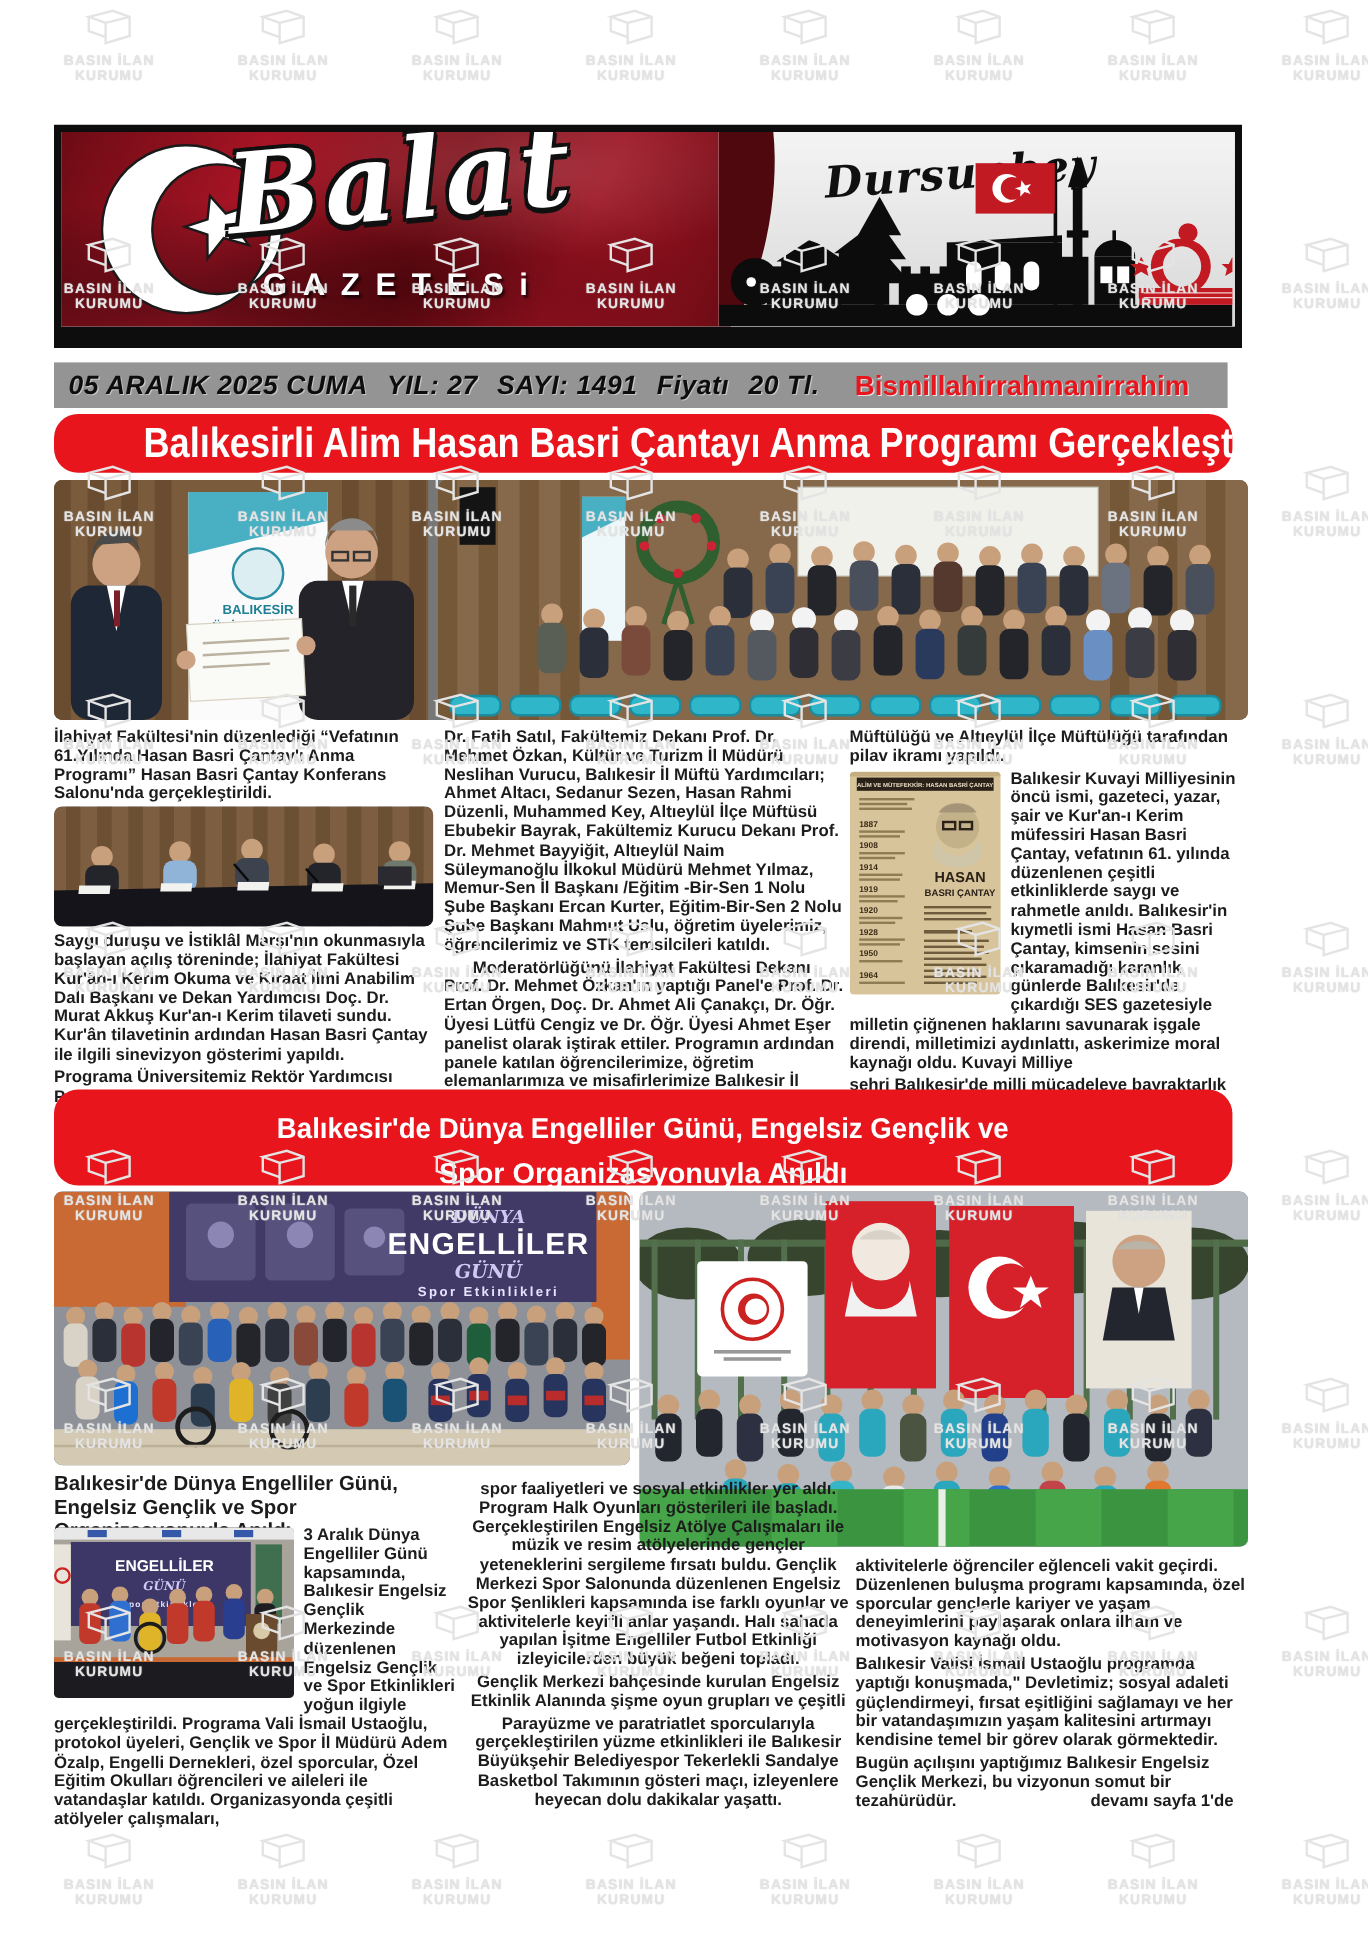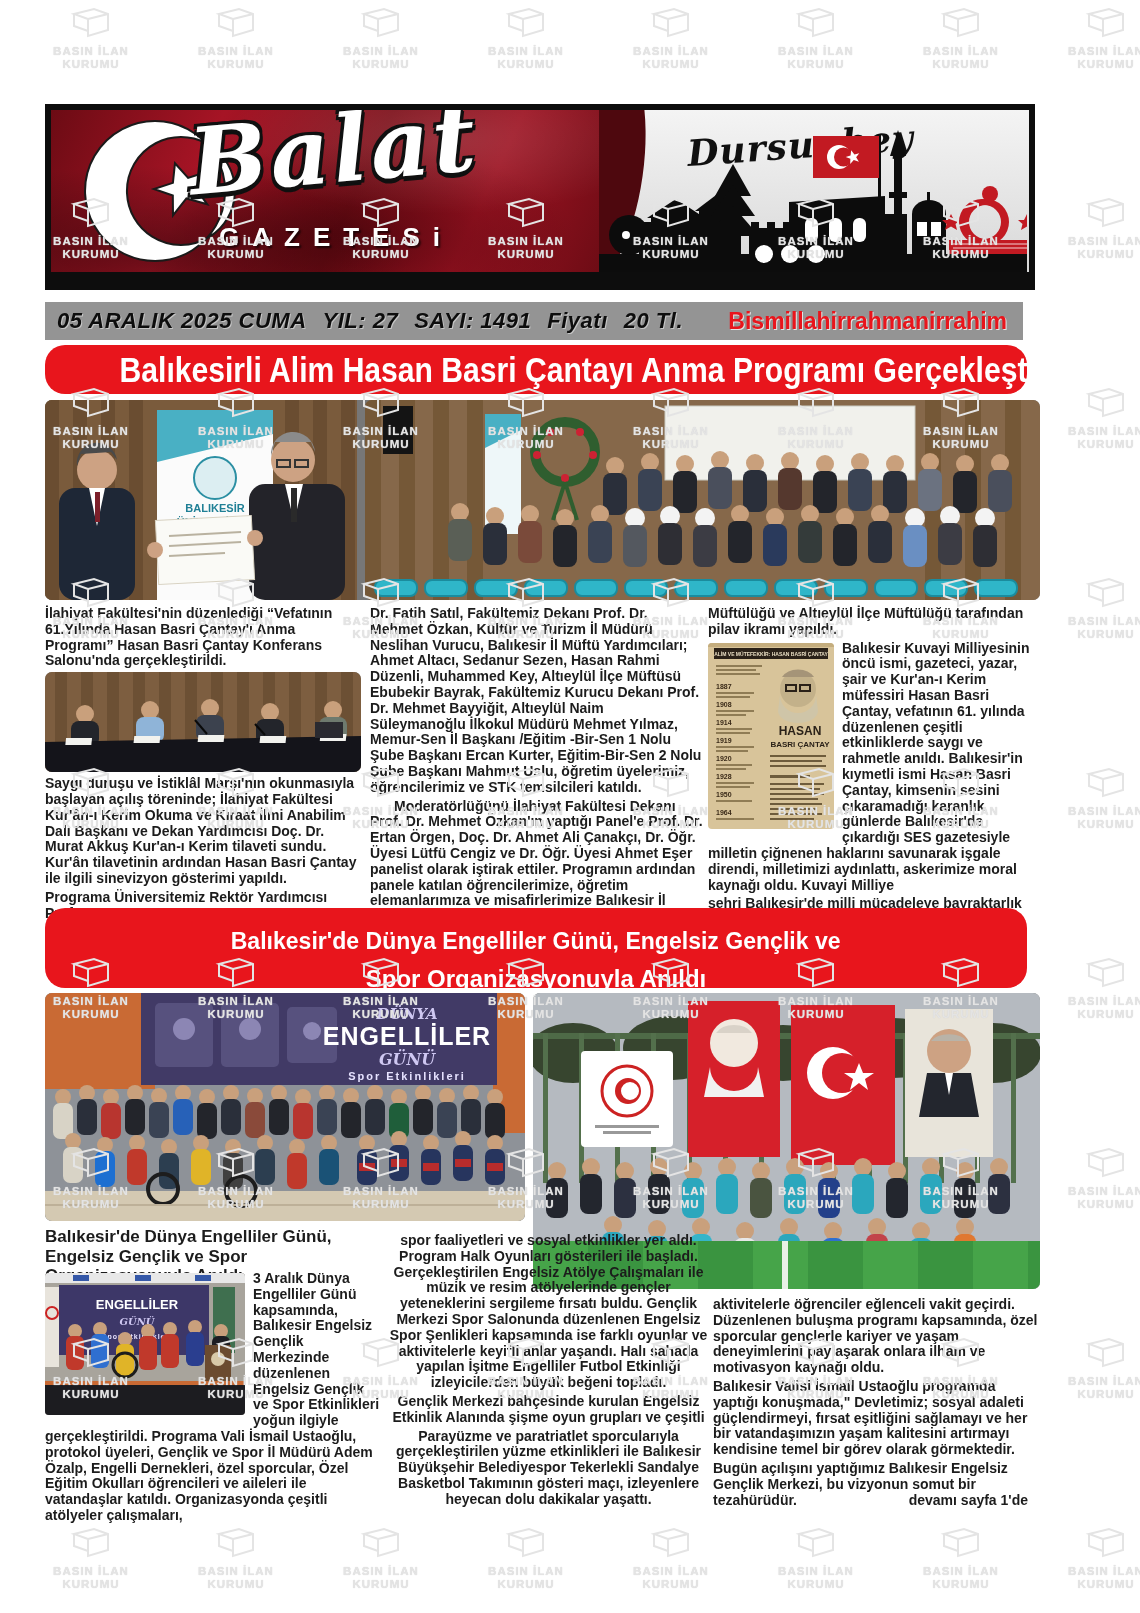--- a/index.html
+++ b/index.html
@@ -31,21 +31,21 @@
   #red-sliver{position:absolute;left:-46px;top:-60px;width:90px;height:240px;background:#4e080e;
      border-radius:50%;transform:rotate(8deg);}
   #dursunbey{position:absolute;left:88px;top:14px;font-family:"DejaVu Serif",serif;font-style:italic;
      font-weight:bold;font-size:36px;color:#101010;transform:rotate(-4deg);letter-spacing:1px;}
 
   
   #datebar{position:absolute;left:45px;top:302px;width:978px;height:38px;background:#949494;
      display:flex;align-items:center;padding:0 12px;box-sizing:border-box;z-index:2;}
   #datebar .blk{font-weight:bold;color:#0d0d0d;font-size:22px;letter-spacing:.5px;
      text-shadow:1px 1px 0 #c6c6c6;margin-right:16px;white-space:nowrap;font-style:italic;}
-  #bismillah{margin-left:auto;margin-right:4px;font-weight:bold;font-size:23px;color:#e8151c;
+  #bismillah{margin-left:auto;margin-right:20px;font-weight:bold;font-size:23px;color:#e8151c;
      text-shadow:1px 1px 0 rgba(255,255,255,.75);white-space:nowrap;}
 
   
   .banner{position:absolute;left:45px;width:982px;background:#e8151c;border-radius:20px;
      color:#fff;font-weight:bold;text-align:center;z-index:2;}
   #banner1{top:345px;height:49px;line-height:49px;font-size:35px;}
   #banner2{top:908px;height:80px;font-size:24px;line-height:38px;padding-top:14px;box-sizing:border-box;}
   .squeeze{display:inline-block;transform:scaleX(.86);transform-origin:50% 50%;white-space:nowrap;}
   .squeeze2{display:inline-block;transform:scaleX(.96);transform-origin:50% 50%;white-space:nowrap;}
 

